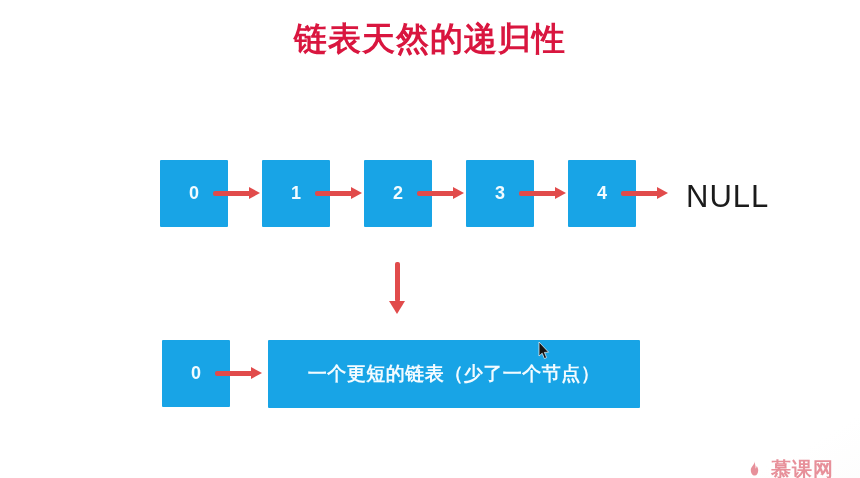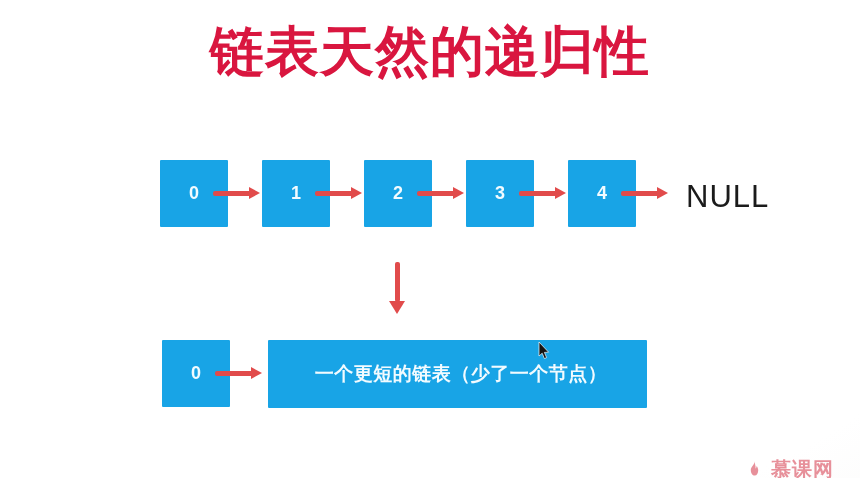--- a/index.html
+++ b/index.html
@@ -3,21 +3,21 @@
 <meta charset="utf-8">
 <style>
   html,body{margin:0;padding:0;background:#e9e9e9;}
   .stage{
     position:relative;width:860px;height:478px;overflow:hidden;
     font-family:"Liberation Sans","DejaVu Sans",sans-serif;
     background:radial-gradient(135% 135% at 42% 40%, #ffffff 55%, #f8f7f6 82%, #efedec 100%);
   }
   .title{
     position:absolute;top:20px;left:0;right:0;text-align:center;
-    font-size:54px;font-weight:bold;color:var(--title-red,#D9163F);
+    font-size:33px;font-weight:bold;color:var(--title-red,#D9163F);
     letter-spacing:1px;line-height:1.15;
   }
   .node{
     position:absolute;width:68px;height:67px;background:var(--node-blue,#18A4E6);
     color:#f2fbff;display:flex;align-items:center;justify-content:center;
     font-size:18px;font-weight:bold;border-radius:1px;
   }
   .h-arrow{position:absolute;width:47px;height:13px;}
   .h-arrow .stem{position:absolute;left:0;top:4px;width:38px;height:5px;background:var(--arrow-red,#E14B4B);border-radius:2px;}
   .h-arrow .head{position:absolute;right:0;top:0;width:0;height:0;
@@ -27,21 +27,21 @@
   .v-arrow .head{position:absolute;left:0;bottom:0;width:0;height:0;
     border-top:13px solid var(--arrow-red,#E14B4B);border-left:8.5px solid transparent;border-right:8.5px solid transparent;}
   .null-label{
     position:absolute;left:686px;top:179px;font-size:31px;color:var(--null-black,#1B1B1B);
     letter-spacing:1px;
   }
   .wide-box{
     position:absolute;left:268px;top:340px;width:372px;height:68px;
     background:var(--node-blue,#18A4E6);color:#f2fbff;border-radius:1px;
     display:flex;align-items:center;justify-content:center;
-    font-size:19px;font-weight:bold;letter-spacing:0.5px;padding-left:7px;
+    font-size:19px;font-weight:bold;letter-spacing:0.5px;
   }
   .cursor{position:absolute;left:538px;top:342px;width:12px;height:18px;}
   .watermark{
     position:absolute;left:576px;top:451px;font-size:15px;letter-spacing:0.3px;
     color:rgba(203,166,171,0.75);white-space:nowrap;
   }
   .logo{
     position:absolute;left:748px;top:456px;display:flex;align-items:center;gap:10px;
     color:rgba(227,125,136,0.85);font-weight:bold;font-size:20px;letter-spacing:1px;
     white-space:nowrap;

